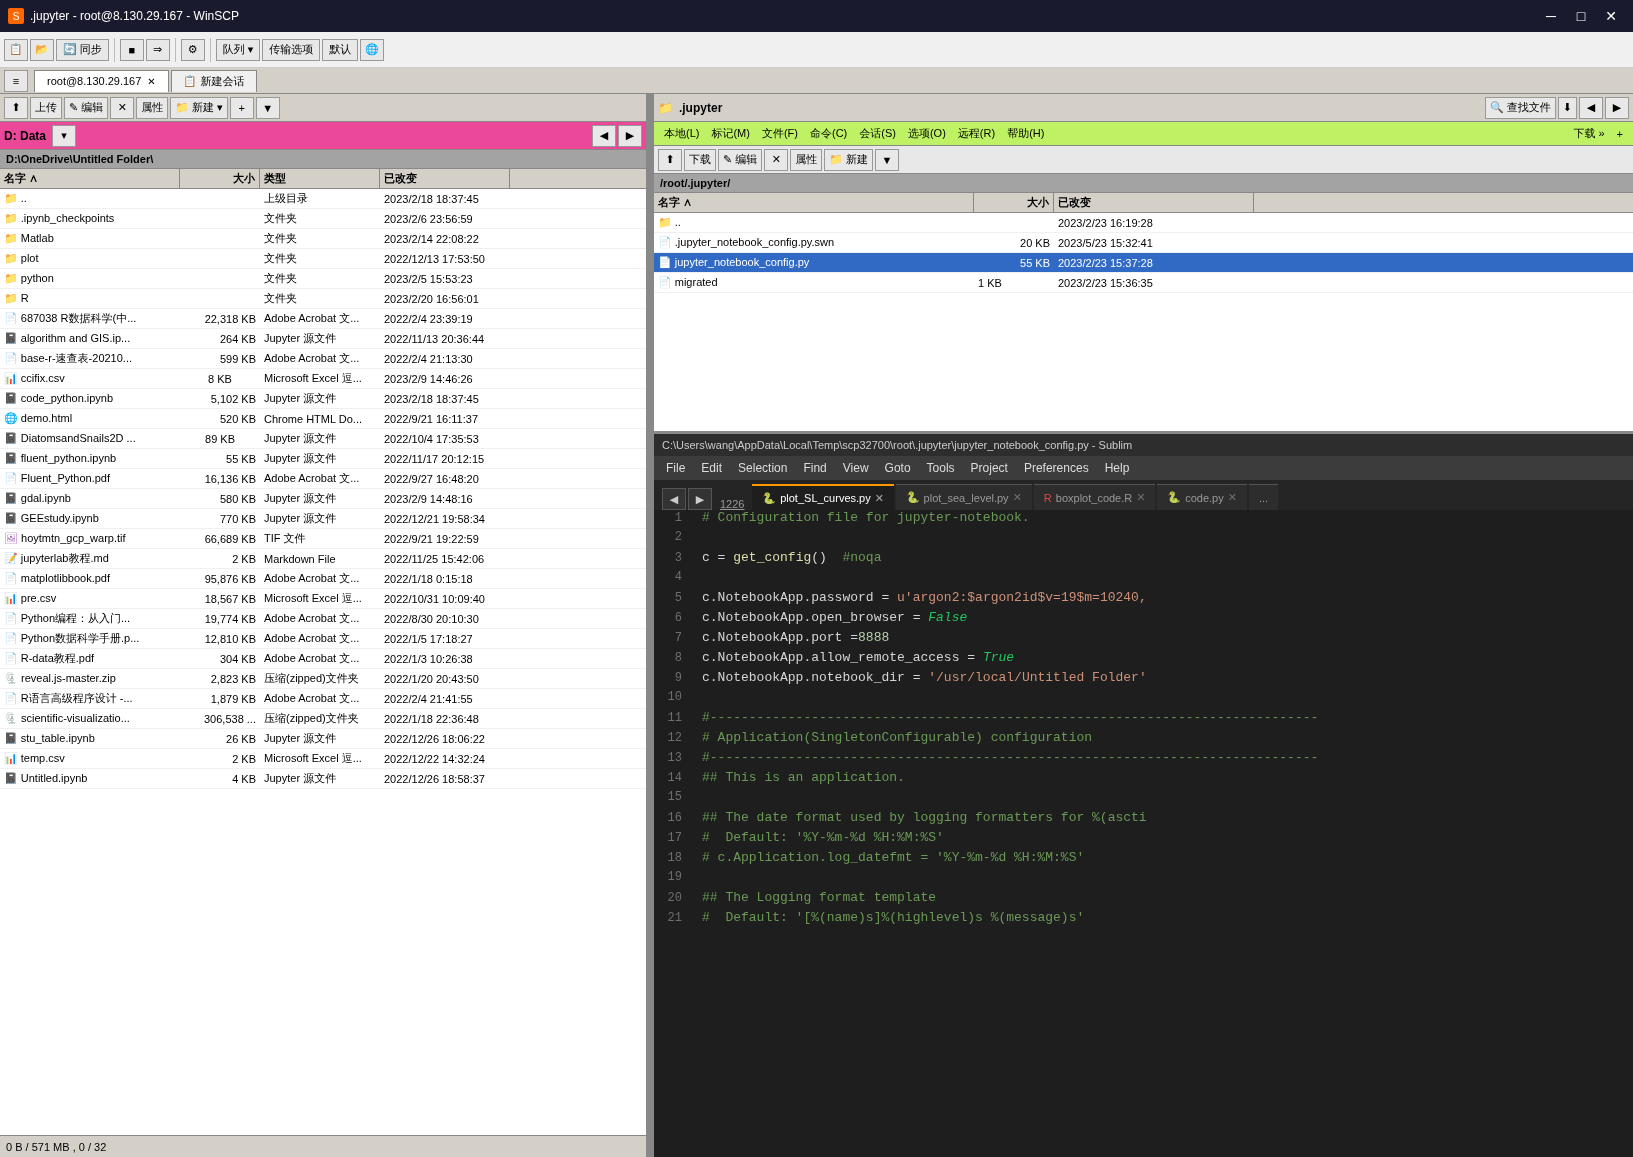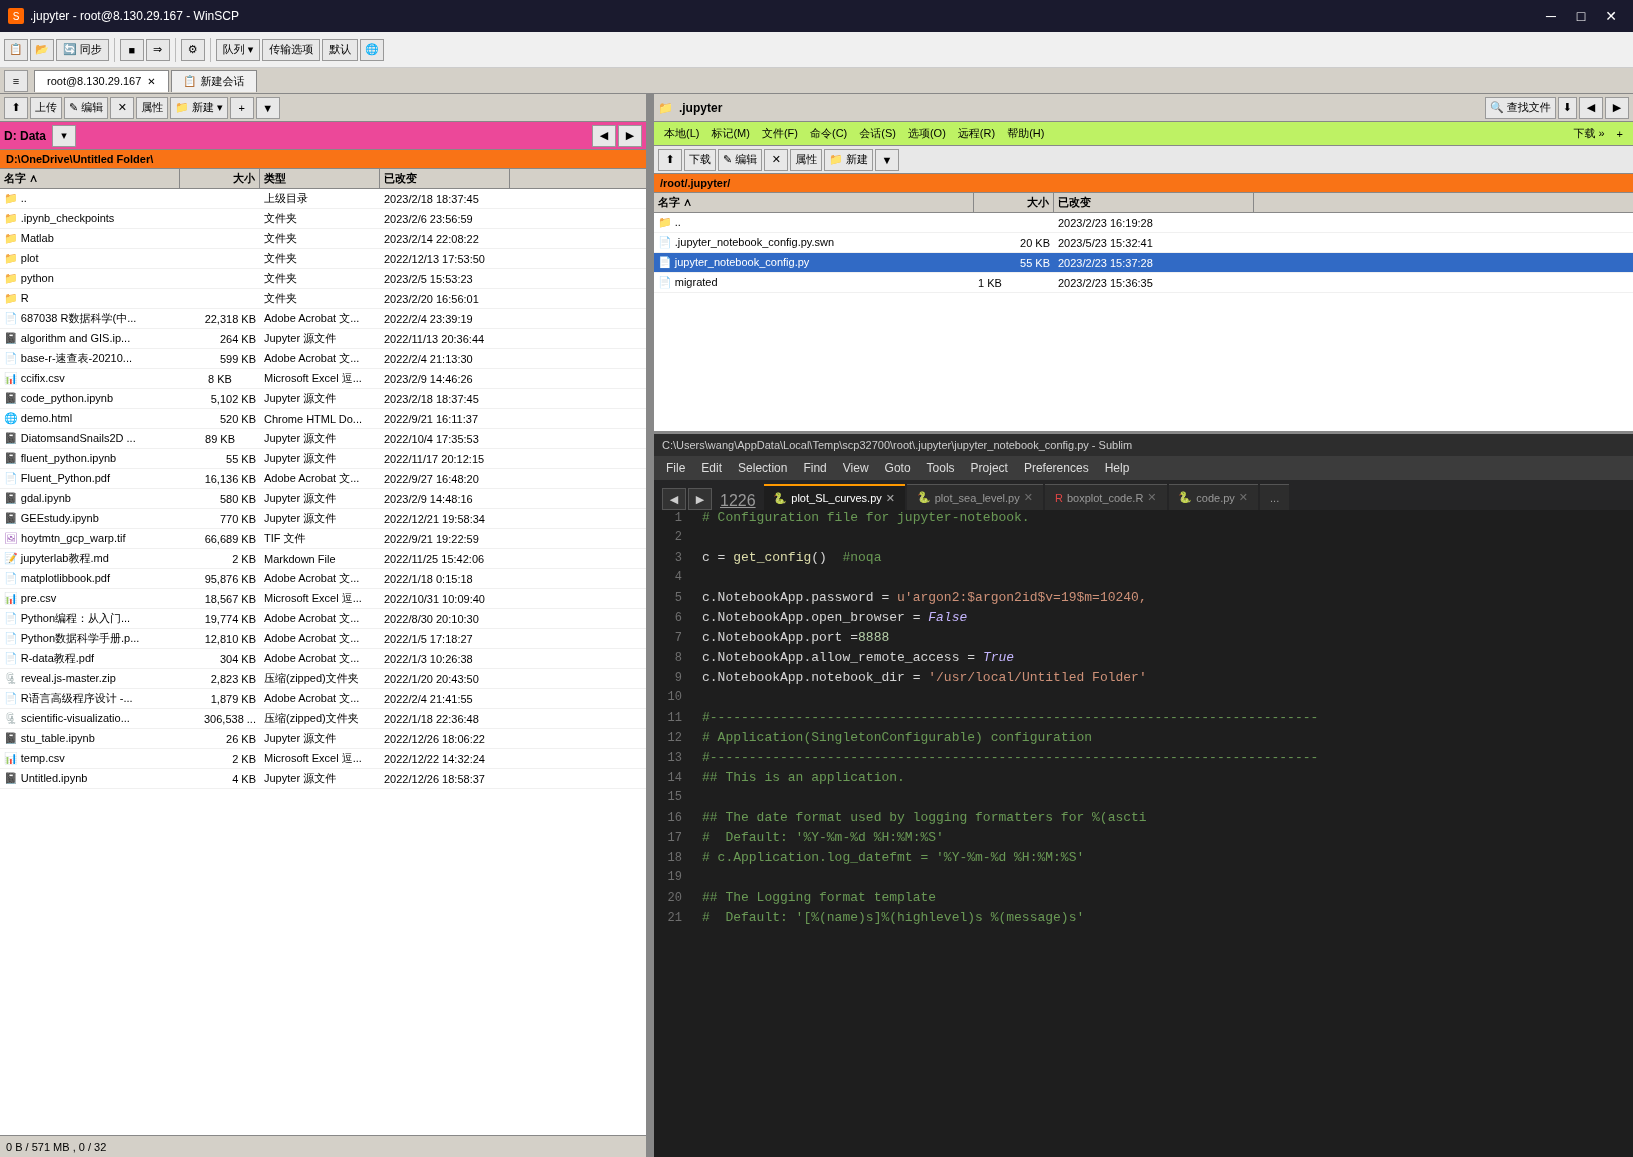--- a/index.html
+++ b/index.html
@@ -81,21 +81,21 @@
     .panel-toolbar-btn {
       width: 24px; height: 22px;
       background: #e8e8e8;
       border: 1px solid #999;
       cursor: pointer;
       display: flex; align-items: center; justify-content: center;
       font-size: 11px;
     }
 
     .panel-path {
-      background: #f97316;
+      background: #a3a3a3;
       padding: 3px 6px;
       font-size: 11px;
       border-bottom: 1px solid #888;
       font-weight: bold;
     }
 
     .panel-menu {
       background: #bef264;
       height: 24px;
       display: flex;
@@ -247,21 +247,21 @@
       user-select: none;
       flex-shrink: 0;
     }
     .line-content { flex: 1; padding: 0 8px; white-space: pre; }
     
     
     .c-comment { color: #6a9955; }
     .c-string { color: #ce9178; }
     .c-number { color: #b5cea8; }
     .c-func { color: #dcdcaa; }
-    .c-italic { font-style: italic; color: #c4b5fd; }
+    .c-italic { font-style: italic; color: #22c55e; }
   </style>
 </head>
 <body>
 
 <div class="title-bar">
   <div class="title-bar-left">
     <div class="title-bar-icon">S</div>
     <span class="title-bar-text">.jupyter - root@8.130.29.167 - WinSCP</span>
   </div>
   <div class="title-bar-controls">
@@ -719,21 +719,21 @@
         <div class="editor-menu-item">Goto</div>
         <div class="editor-menu-item">Tools</div>
         <div class="editor-menu-item">Project</div>
         <div class="editor-menu-item">Preferences</div>
         <div class="editor-menu-item">Help</div>
       </div>
 
       <div class="editor-tab-bar">
         <div class="panel-toolbar-btn" style="background:#333;border-color:#555;color:#ccc;">◀</div>
         <div class="panel-toolbar-btn" style="background:#333;border-color:#555;color:#ccc;">▶</div>
-        <span style="color:#999;font-size:16px;padding:0 6px;text-decoration:underline;">1226</span>
+        <span style="color:#999;font-size:11px;padding:0 6px;text-decoration:underline;">1226</span>
         <div class="editor-tab active">
           <span style="color:#5b9bd5;">🐍</span>
           <span>plot_SL_curves.py</span>
           <span class="editor-tab-close">✕</span>
         </div>
         <div class="editor-tab">
           <span style="color:#5b9bd5;">🐍</span>
           <span>plot_sea_level.py</span>
           <span class="editor-tab-close">✕</span>
         </div>

